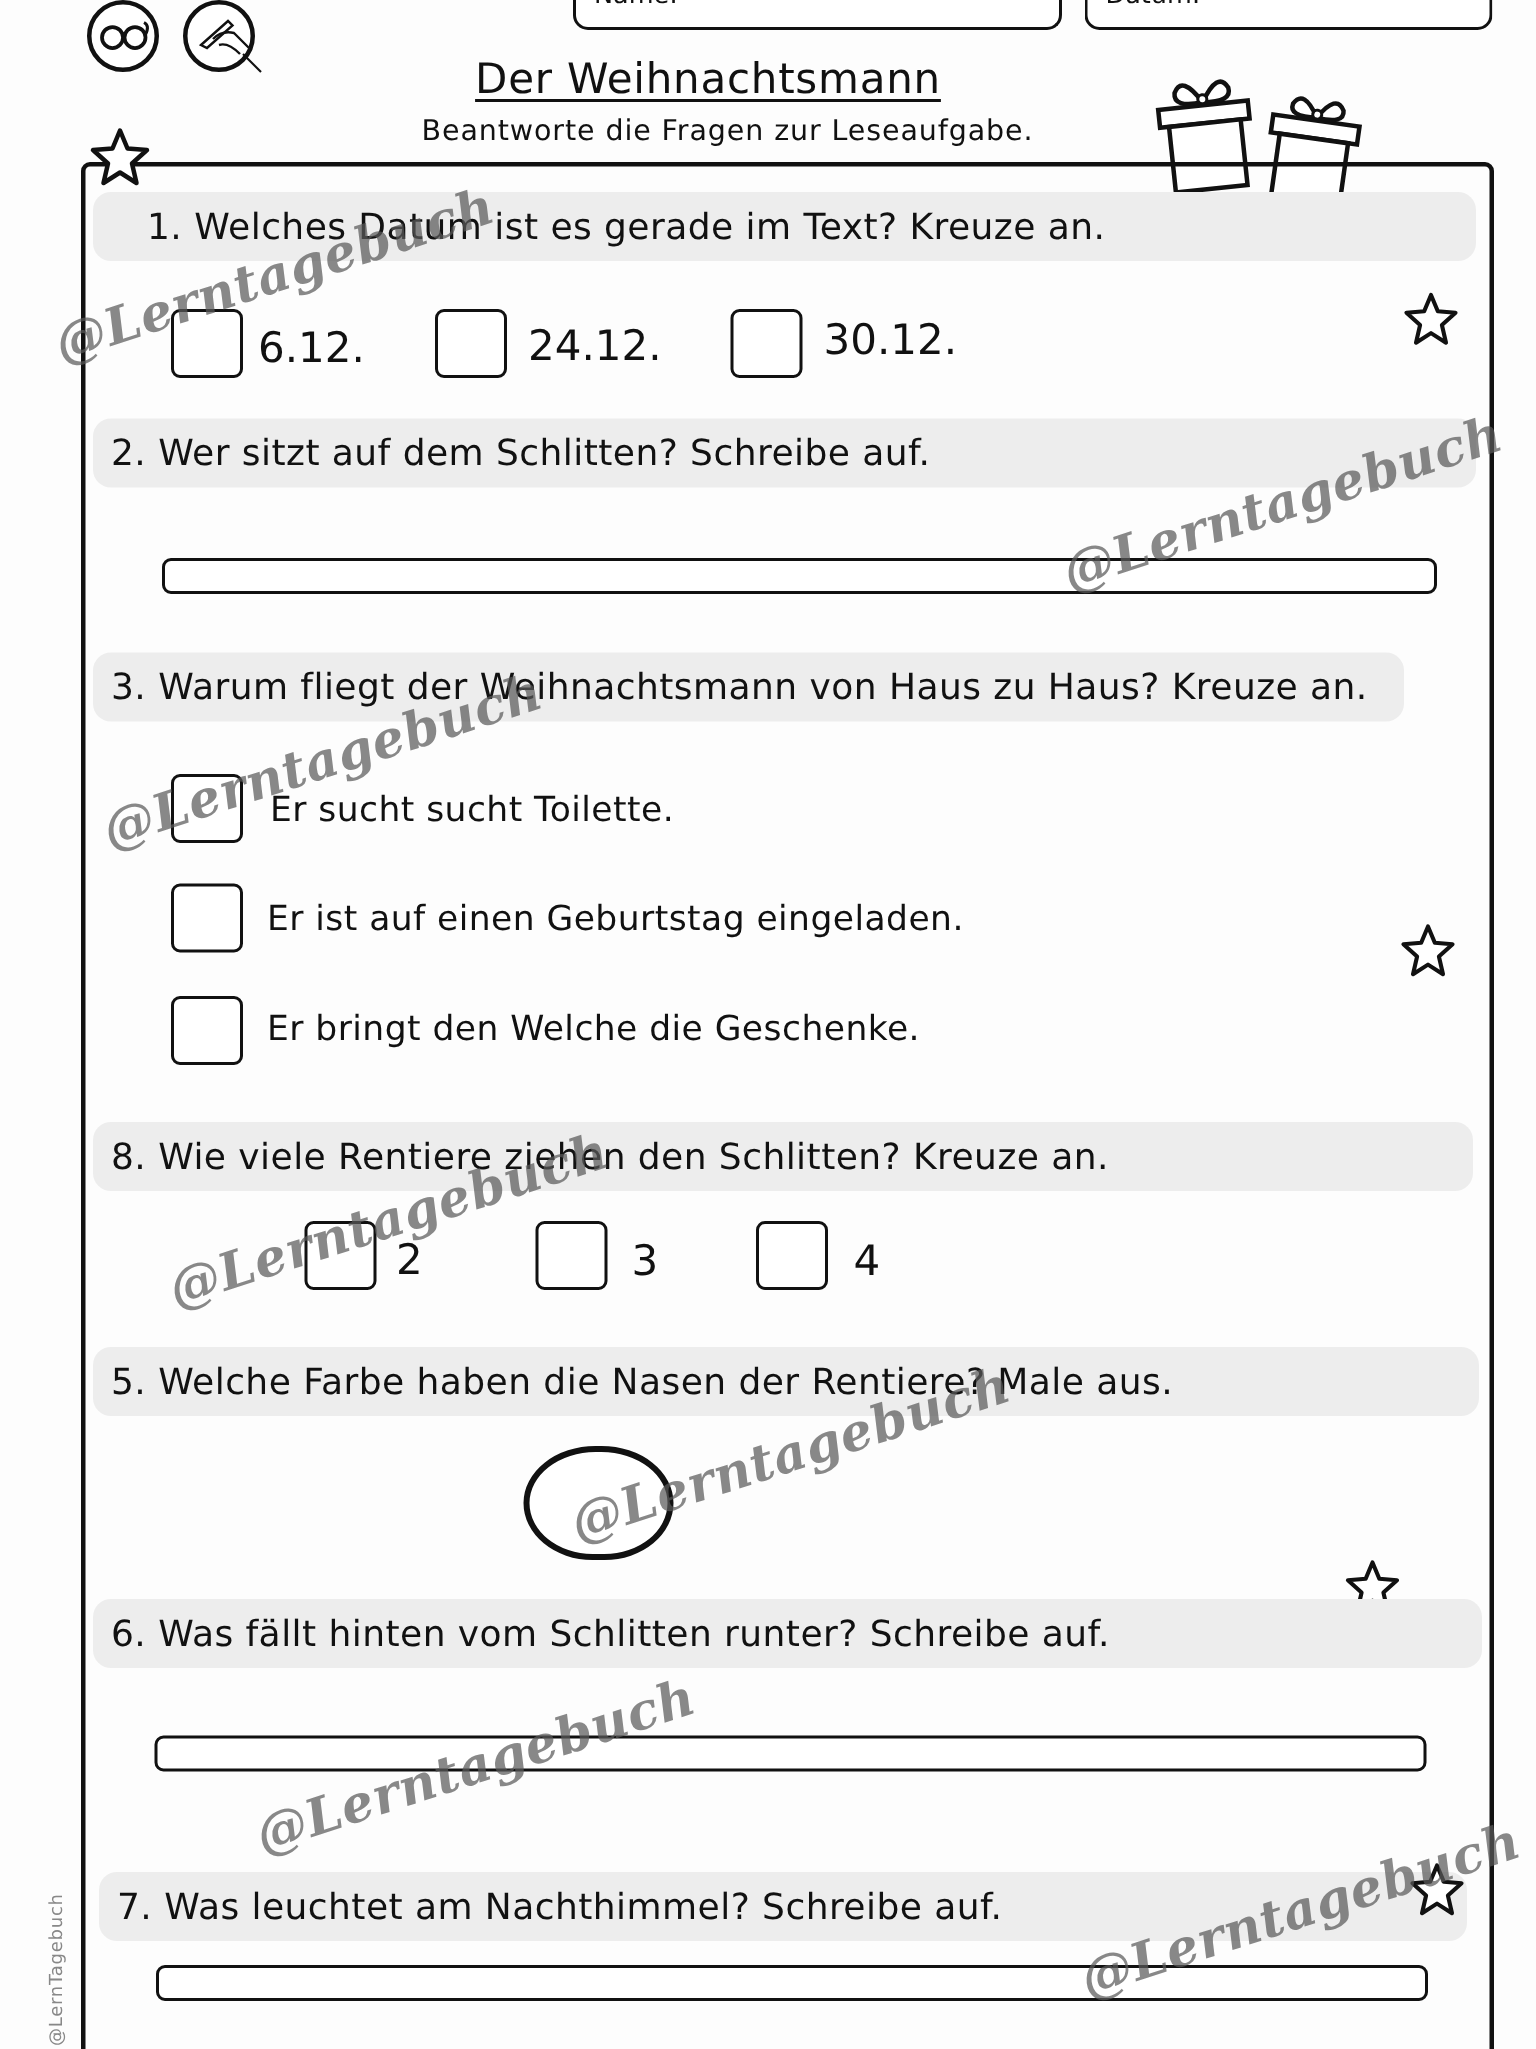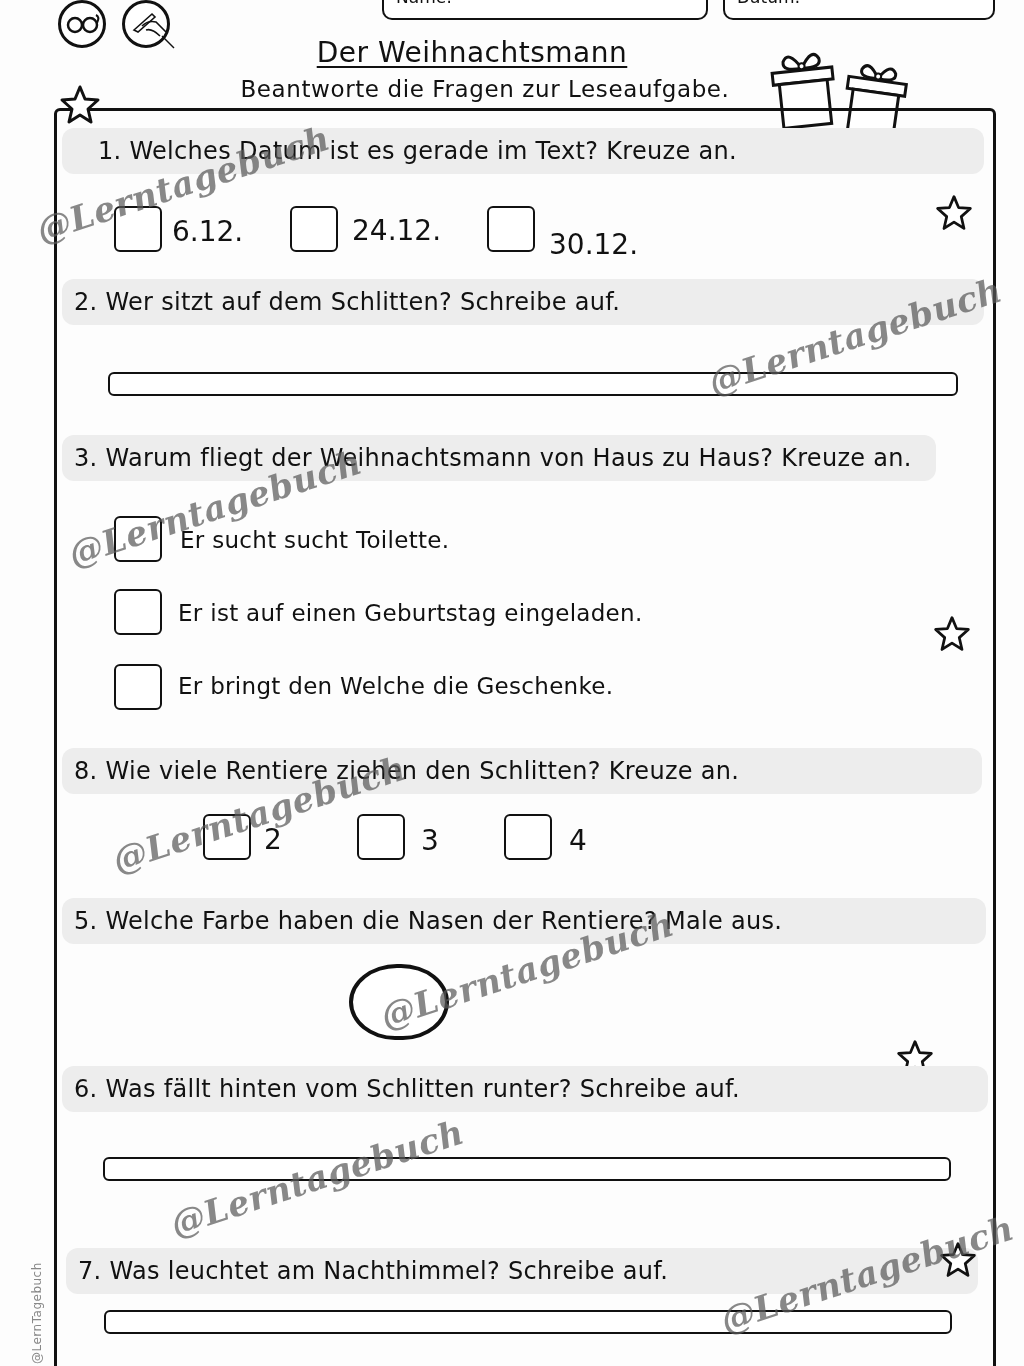--- a/index.html
+++ b/index.html
@@ -16,21 +16,21 @@
     position:absolute; top:-10px; height:30px; border:2.5px solid #111;
     border-top:none; border-radius:0 0 10px 10px; box-sizing:border-box;
     font-size:17px; padding-left:12px; line-height:14px; background:#fff;
   }
   .title {
     position:absolute; left:0; width:944px; top:36px; text-align:center;
     font-size:28px; text-decoration:underline; text-underline-offset:4px; letter-spacing:0.5px;
   }
   .subtitle {
     position:absolute; left:0; width:970px; top:76px; text-align:center;
-    font-size:23px; letter-spacing:0.6px;
+    font-size:19px; letter-spacing:0.6px;
   }
   .frame {
     position:absolute; left:54px; top:108px; width:942px; height:1290px;
     border:3px solid #111; border-radius:6px; box-sizing:border-box;
   }
   .q-band {
     position:absolute; background:#ededed; border-radius:12px; height:46px;
     font-size:24px; line-height:46px; padding-left:12px; box-sizing:border-box;
     letter-spacing:0.3px;
   }
@@ -109,21 +109,21 @@
 </svg>
 
 <div class="q-band" style="left:62px;top:128px;width:922px;padding-left:36px;">
   <span>1. Welches Datum ist es gerade im Text? Kreuze an.</span>
 </div>
 <div class="cbox" style="left:114px;top:206px;"></div>
 <div class="opt" style="left:172px;top:217px;">6.12.</div>
 <div class="cbox" style="left:290px;top:206px;"></div>
 <div class="opt" style="left:352px;top:216px;">24.12.</div>
 <div class="cbox" style="left:487px;top:206px;"></div>
-<div class="opt" style="left:549px;top:230px;">30.12.</div>
+<div class="opt" style="left:549px;top:212px;">30.12.</div>
 <svg class="star" style="left:934px;top:193px;" width="40" height="40" viewBox="0 0 44 42">
   <path d="M22 3 L27 15 L40 16 L30 25 L33 38 L22 31 L11 38 L14 25 L4 16 L17 15 Z" fill="#fff" stroke="#111" stroke-width="3" stroke-linejoin="round"></path>
 </svg>
 
 <div class="q-band" style="left:62px;top:279px;width:922px;">
   <span>2. Wer sitzt auf dem Schlitten? Schreibe auf.</span>
 </div>
 <div class="answer-line" style="left:108px;top:372px;width:850px;"></div>
 
 <div class="q-band" style="left:62px;top:435px;width:874px;">

